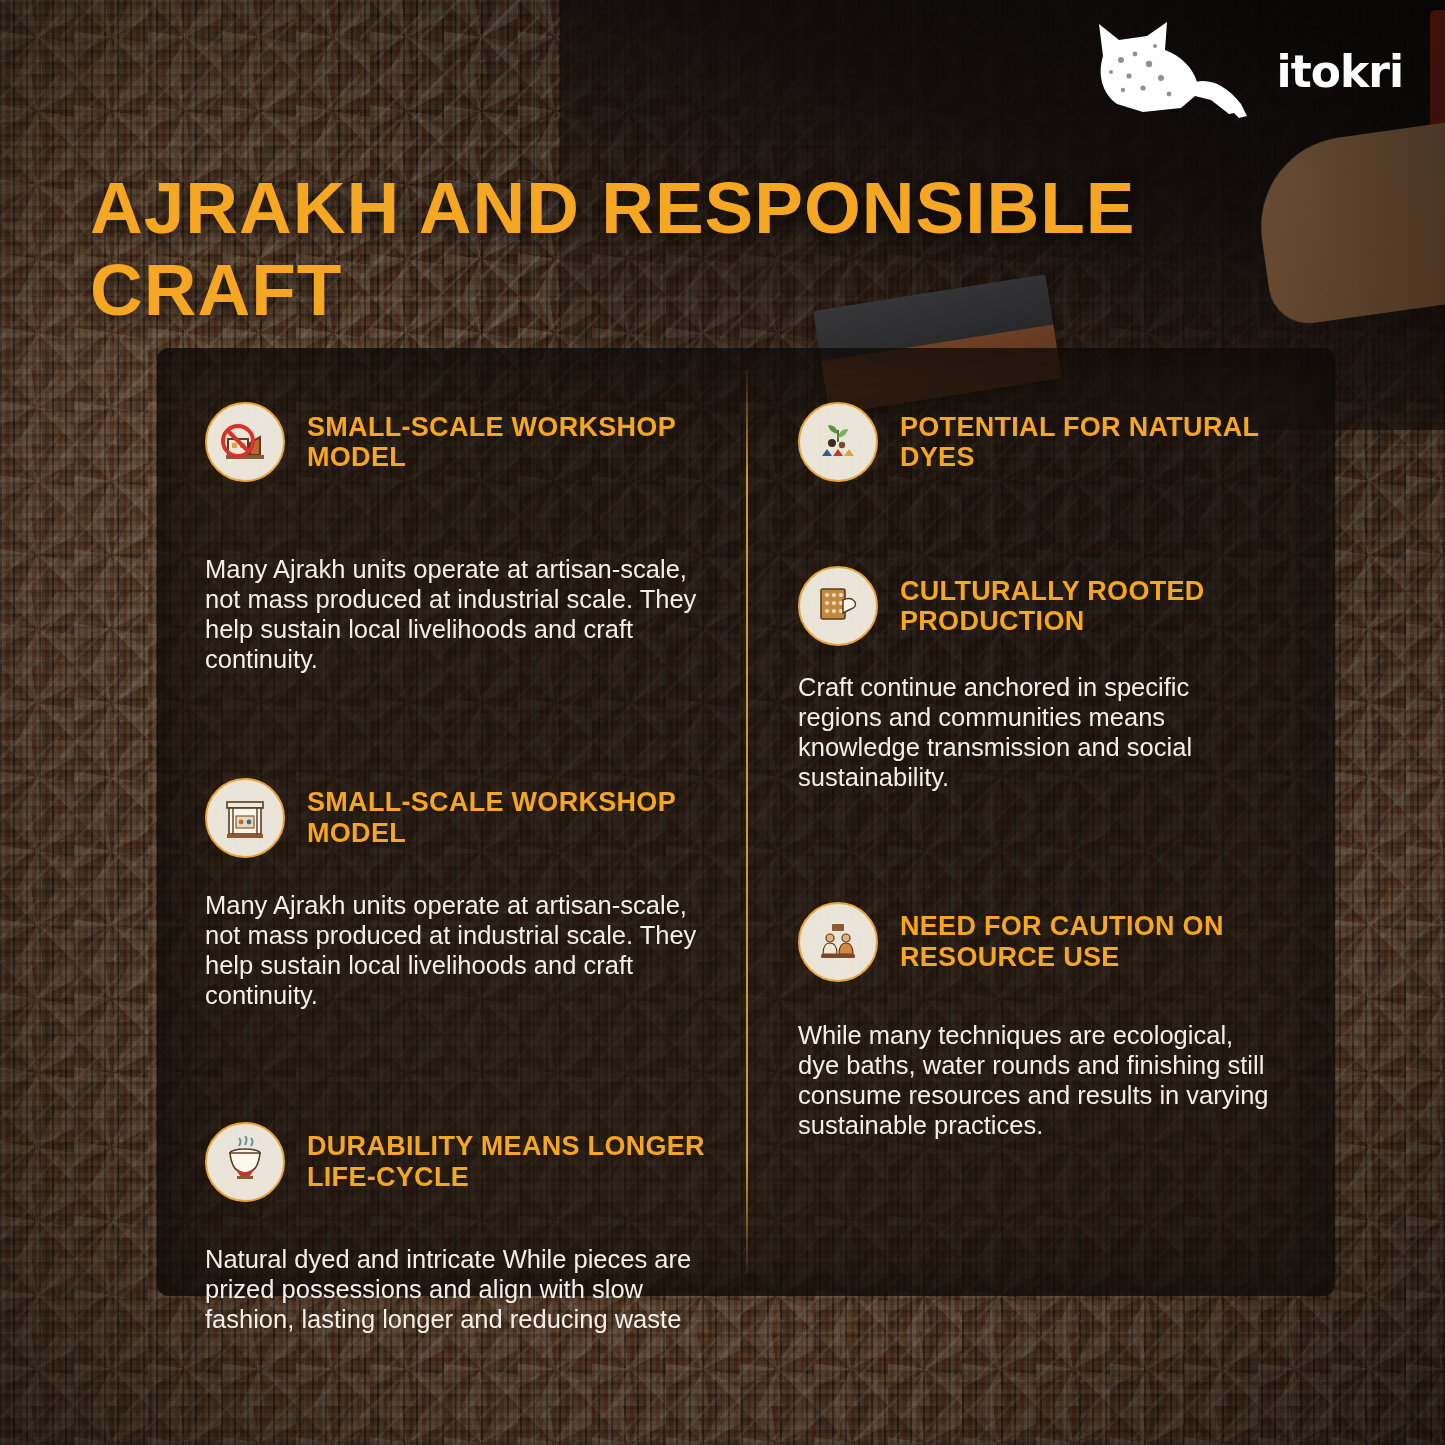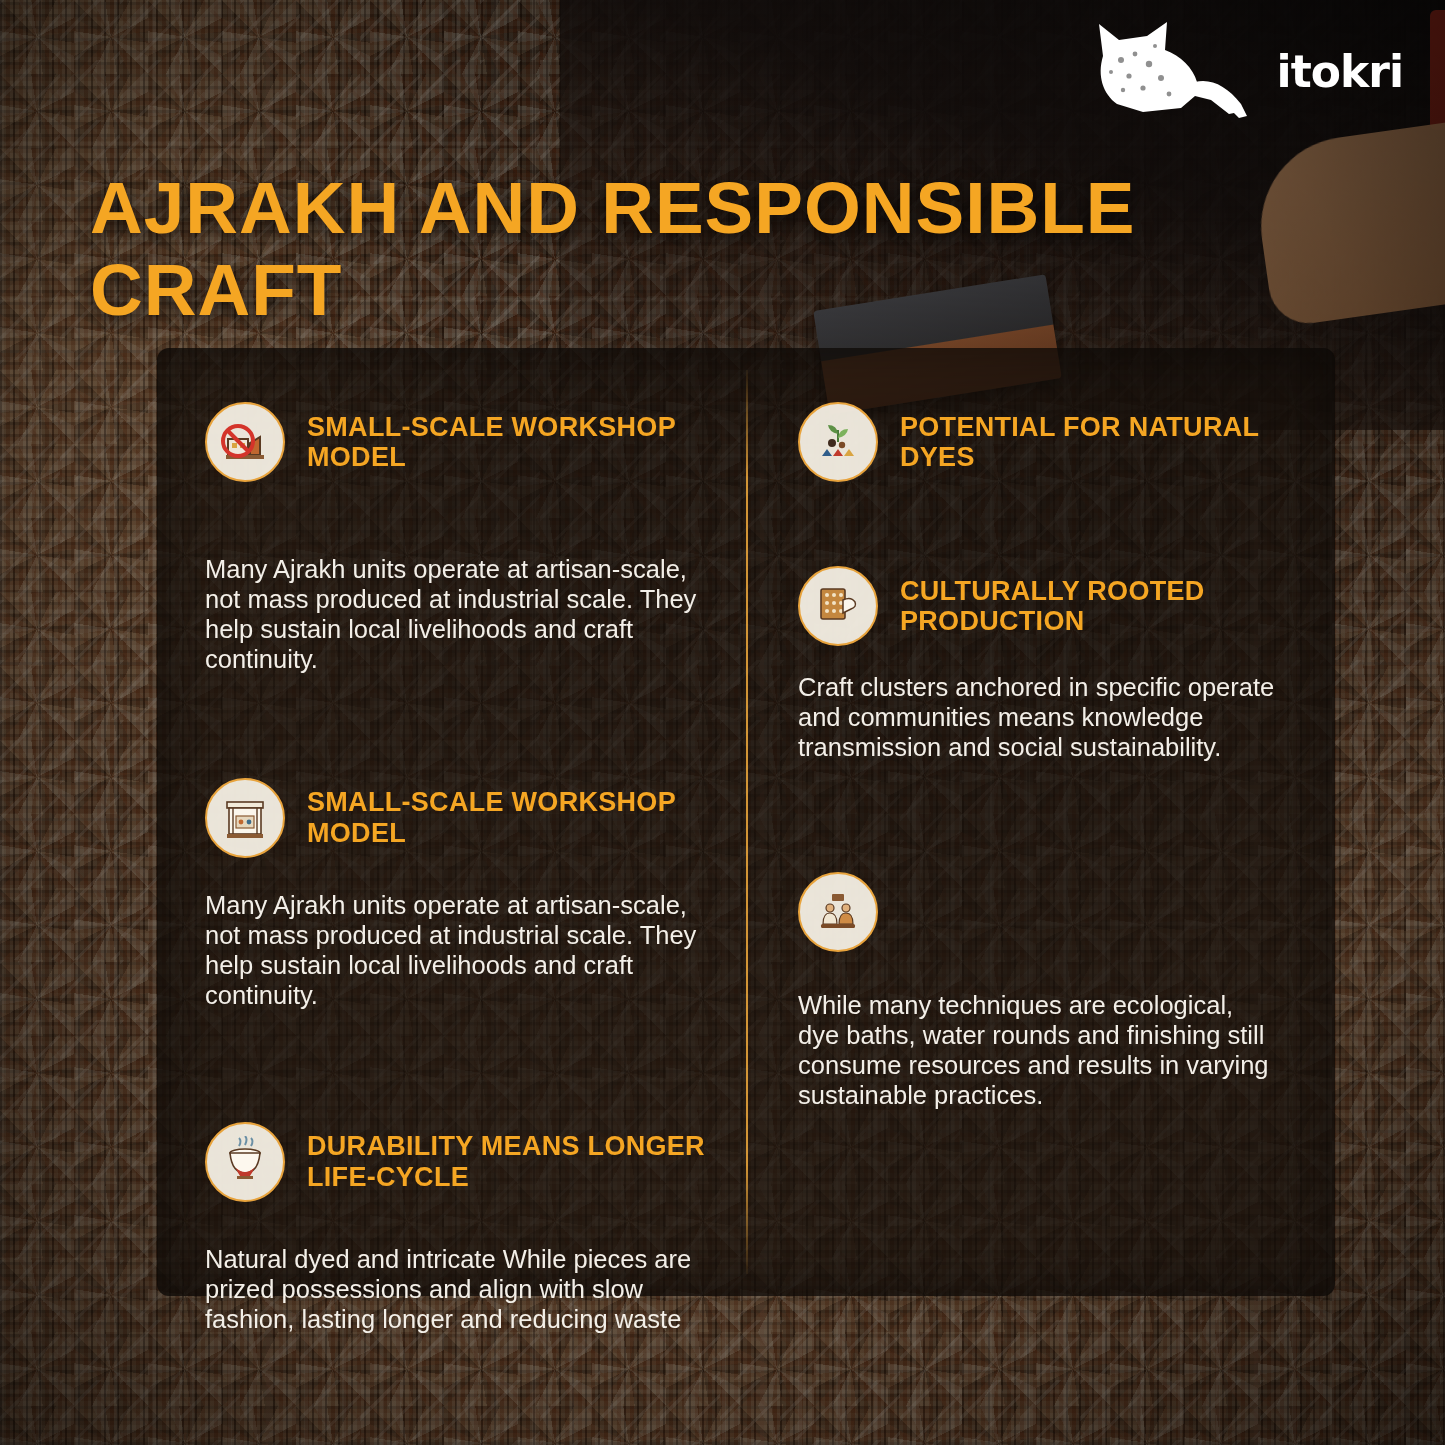--- a/index.html
+++ b/index.html
@@ -362,35 +362,36 @@
                   <circle cx="29" cy="23" r="2"></circle>
                 <circle cx="15" cy="31" r="2"></circle>
                   <circle cx="22" cy="31" r="2"></circle>
                   <circle cx="29" cy="31" r="2"></circle>
               </g>
               <path d="M31 20 q8 -4 12 2 q2 5 -4 7 l-8 4 Z" fill="#fbf6ec" stroke="#5a3a22" stroke-width="1.5"></path>
             </svg>
           </span>
           <span class="item-title">CULTURALLY ROOTED PRODUCTION</span>
         </div>
-        <p class="item-body">Craft clusters anchored in specific operate and communities means knowledge transmission and social sustainability.</p>
+        <p class="item-body">Craft continue anchored in specific regions and communities means knowledge transmission and social sustainability.</p>
       </div>
 
       <div class="item">
         <div class="item-head">
           <span class="icon-badge">
             <svg width="52" height="52" viewBox="0 0 52 52">
               <rect x="20" y="8" width="12" height="7" rx="1" fill="#8a5a33"></rect>
               <circle cx="18" cy="22" r="4" fill="#e0b07c" stroke="#5a3a22" stroke-width="1.2"></circle>
               <circle cx="34" cy="22" r="4" fill="#e0b07c" stroke="#5a3a22" stroke-width="1.2"></circle>
               <path d="M11 38 q0 -11 7 -11 q7 0 7 11 Z" fill="#f0e6d2" stroke="#5a3a22" stroke-width="1.2"></path>
               <path d="M27 38 q0 -11 7 -11 q7 0 7 11 Z" fill="#cf8b45" stroke="#5a3a22" stroke-width="1.2"></path>
               <rect x="9" y="38" width="34" height="4" rx="1.5" fill="#7a4a26"></rect>
             </svg>
           </span>
+          <span class="item-title">NEED FOR CAUTION ON RESOURCE USE</span>
         </div>
         <p class="item-body">While many techniques are ecological, dye baths, water rounds and finishing still consume resources and results in varying sustainable practices.</p>
       </div>
 
     </div>
   </div>
 
 </div>
 
 </body></html>

